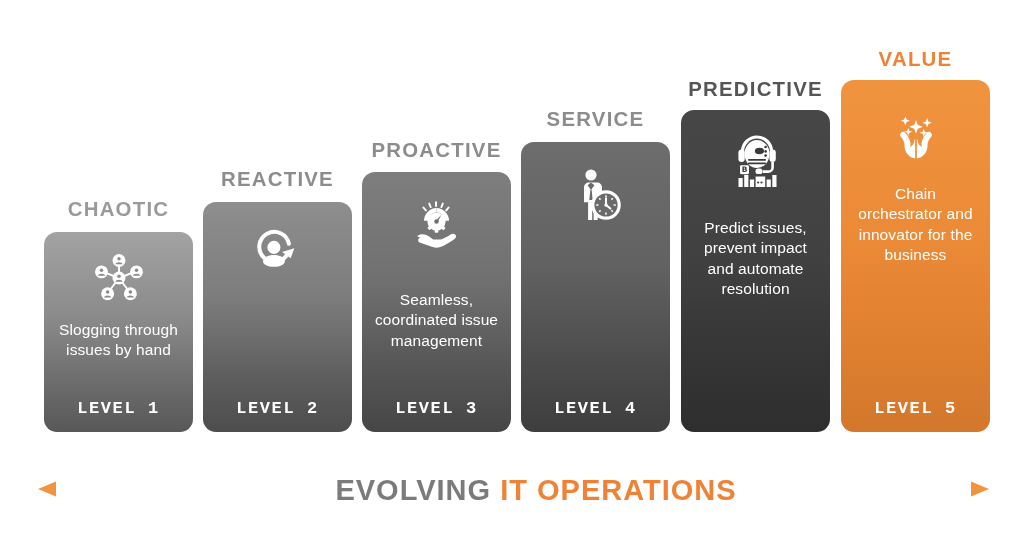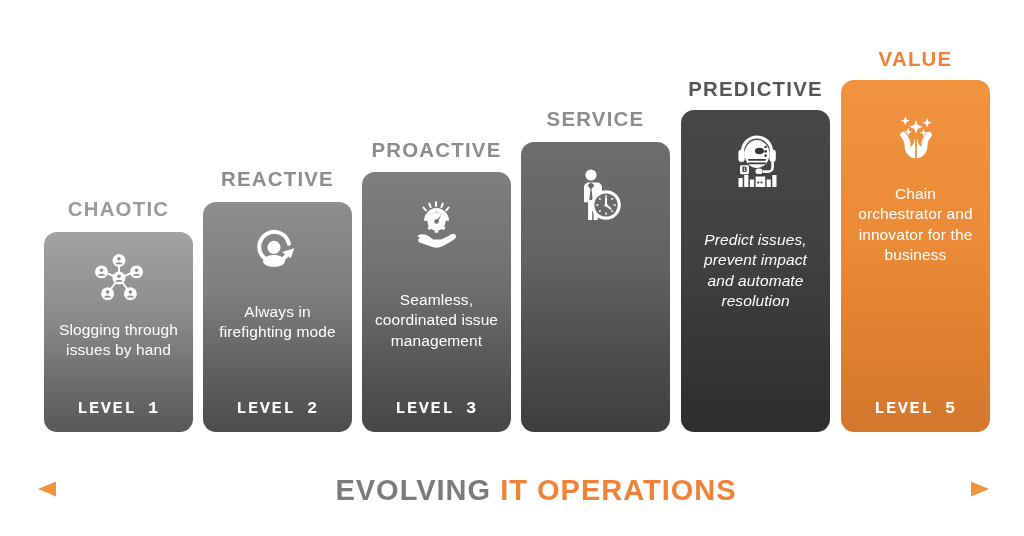--- a/index.html
+++ b/index.html
@@ -141,21 +141,20 @@
     <div class="col-title" style="top:168px;">REACTIVE</div>
     <div class="card" style="top:202px;height:230px;background:linear-gradient(180deg,#8e8e8e 0%,#7c7c7c 42%,#5c5c5c 78%,#4d4d4d 100%);">
       <div class="icon-wrap" style="margin-top:20px;height:58px;">
         <svg width="58" height="58" viewBox="0 0 64 64" aria-hidden="true">
           <path d="M44 24a16.5 16.5 0 1 0 -1.5 11" fill="none" stroke="#ffffff" stroke-width="4.4" stroke-linecap="round"></path>
           <path d="M36.5 33 L46 40 L50 29 Z" fill="#ffffff"></path>
           <circle cx="27.5" cy="28" r="7.2" fill="#ffffff"></circle>
           <path d="M15.5 43.5c0-4.4 5.4-7 12-7s12 2.6 12 7c0 3.4-5.4 6-12 6s-12-2.6-12-6z" fill="#ffffff"></path>
         </svg>
       </div>
-      <div class="desc" style="margin-top:22px;">Always in firefighting mode</div>
       <div class="lvl">LEVEL 2</div>
     </div>
   </div>
 
   <div class="col" style="left:362px;top:0;">
     <div class="col-title" style="top:139px;">PROACTIVE</div>
     <div class="card" style="top:172px;height:260px;background:linear-gradient(180deg,#7e7e7e 0%,#707070 42%,#545454 78%,#464646 100%);">
       <div class="icon-wrap" style="margin-top:20px;height:62px;">
         <svg width="62" height="62" viewBox="0 0 64 64" aria-hidden="true">
           <g fill="#ffffff">
@@ -213,20 +212,21 @@
                 <line x1="36.6" y1="46.4" x2="35.2" y2="47.8"></line>
             </g>
             <g stroke="#ffffff" stroke-width="2" stroke-linecap="round">
               <line x1="42" y1="41" x2="42" y2="34.4"></line>
               <line x1="42" y1="41" x2="46.4" y2="44.6"></line>
             </g>
             <circle cx="42" cy="41" r="1.7"></circle>
           </g>
         </svg>
       </div>
+      <div class="lvl">LEVEL 4</div>
     </div>
   </div>
 
   <div class="col" style="left:681px;top:0;">
     <div class="col-title" style="top:78px;color:#555555;">PREDICTIVE</div>
     <div class="card" style="top:110px;height:322px;background:linear-gradient(180deg,#474747 0%,#414141 45%,#343434 80%,#2e2e2e 100%);">
       <div class="icon-wrap" style="margin-top:22px;height:64px;">
         <svg width="64" height="64" viewBox="0 0 64 64" aria-hidden="true">
           <g fill="#ffffff">
             <ellipse cx="33" cy="22" rx="12.4" ry="14"></ellipse>
@@ -253,21 +253,21 @@
               <rect x="42.6" y="47.5" width="4.2" height="7.5"></rect>
               <rect x="48.3" y="43" width="4.2" height="12"></rect>
             </g>
             <g fill="#3a3a3a">
               <circle cx="34.2" cy="50.5" r="1.1"></circle>
                 <circle cx="37.5" cy="50.5" r="1.1"></circle>
             </g>
           </g>
         </svg>
       </div>
-      <div class="desc" style="margin-top:34px;font-style:italic;">Predict issues, prevent impact and automate resolution</div>
+      <div class="desc" style="margin-top:22px;">Predict issues, prevent impact and automate resolution</div>
     </div>
   </div>
 
   <div class="col" style="left:841px;top:0;">
     <div class="col-title accent" style="top:48px;">VALUE</div>
     <div class="card" style="top:80px;height:352px;background:linear-gradient(180deg,#f0933f 0%,#eb8a37 45%,#dd7e2f 80%,#d2772c 100%);">
       <div class="icon-wrap" style="margin-top:26px;height:62px;">
         <svg width="62" height="62" viewBox="0 0 64 64" aria-hidden="true">
           <g fill="#ffffff">
             <path d="M32 14.5l1.9 5.1 5.1 1.9-5.1 1.9-1.9 5.1-1.9-5.1-5.1-1.9 5.1-1.9z"></path>

